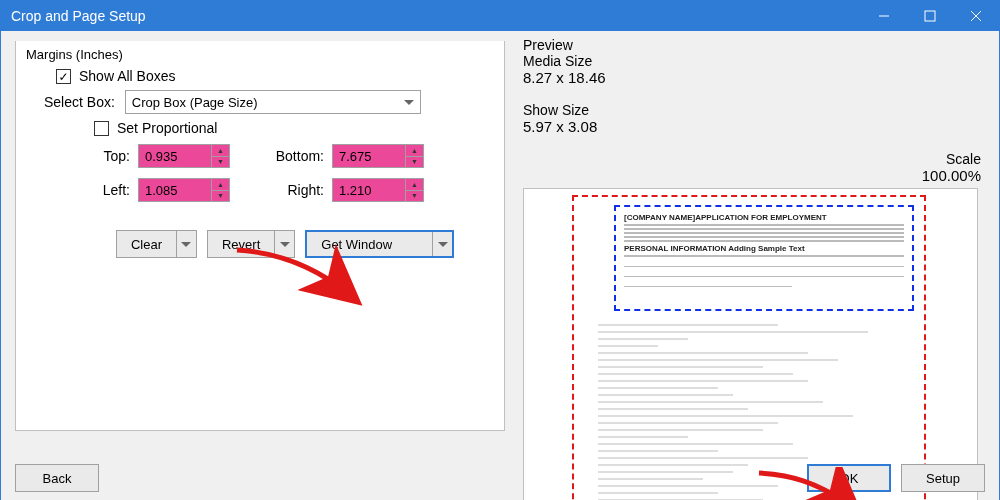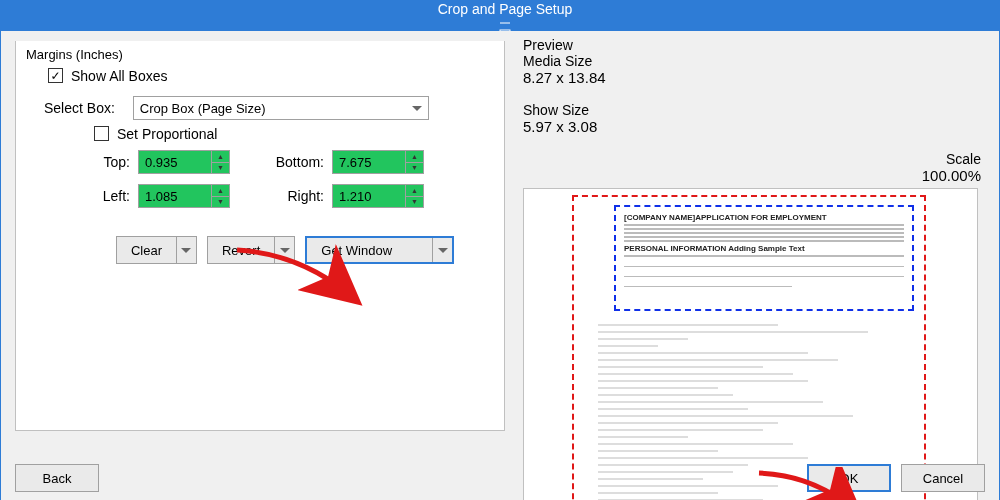--- a/index.html
+++ b/index.html
@@ -1,40 +1,40 @@
 <!DOCTYPE html>
 <html><head>
 <meta charset="utf-8">
 <style>
   * { box-sizing: border-box; margin: 0; padding: 0; font-family: "Segoe UI", Tahoma, sans-serif; }
   html, body { width: 1000px; height: 500px; overflow: hidden; background: #fff; }
   .window { width: 1000px; height: 500px; position: relative; border: 1px solid #2e7cd6; }
-  .titlebar { height: 30px; background: #2e7cd6; color: #fff; display: flex; align-items: center; font-size: 14px; padding-left: 10px; flex-direction: column; }
+  .titlebar { height: 30px; background: #2e7cd6; color: #fff; display: flex; align-items: center; font-size: 14px; padding-left: 10px; }
   .titlebar .spacer { flex: 1; }
   .titlebar .ctl { width: 46px; height: 30px; display: flex; align-items: center; justify-content: center; color: #fff; font-size: 12px; }
   .titlebar .ctl svg { stroke: #fff; }
   .client { position: relative; height: 469px; background: #f0f0f0; }
   .tabhost { position: absolute; left: 14px; top: 10px; width: 490px; height: 420px; }
   .tabrow { display: flex; align-items: flex-end; }
   .tab { padding: 5px 12px; border: 1px solid #c0c0c0; background: #f0f0f0; font-size: 13px; position: relative; }
   .tab.active { background: #fff; border-bottom: 1px solid #fff; }
   .tabfill { flex: 1; border-bottom: 1px solid #c0c0c0; }
   .page { border: 1px solid #c0c0c0; border-top: none; background: #fff; height: 390px; padding: 6px 10px; }
   .grpTitle { font-size: 13px; margin-bottom: 6px; }
-  .checkbox { display: flex; align-items: flex-start; gap: 8px; font-size: 14px; margin: 6px 0 6px 22px; }
+  .checkbox { display: flex; align-items: flex-end; gap: 8px; font-size: 14px; margin: 6px 0 6px 30px; }
   .checkbox .box { width: 15px; height: 15px; border: 1px solid #333; display: flex; align-items: center; justify-content: center; }
   .checkbox.checked .box::after { content: "✓"; font-size: 12px; line-height: 1; }
-  .rowSelect { display: flex; align-items: center; gap: 18px; margin: 12px 0 6px 18px; font-size: 14px; }
+  .rowSelect { display: flex; align-items: center; gap: 10px; margin: 6px 0 6px 18px; font-size: 14px; }
   .select { display: flex; align-items: center; justify-content: space-between; background: #fff; border: 1px solid #a0a0a0; height: 24px; width: 296px; padding: 0 6px; font-size: 13px; }
   .chev { width: 0; height: 0; border-left: 5px solid transparent; border-right: 5px solid transparent; border-top: 5px solid #666; }
   .margins { margin: 8px 0 12px 40px; }
   .mrow { display: flex; align-items: center; font-size: 14px; margin-bottom: 10px; }
   .mlabL { width: 64px; text-align: right; margin-right: 8px; }
   .mlabR { width: 64px; text-align: right; margin-right: 8px; margin-left: 30px; }
-  .spin { display: flex; align-items: center; border: 1px solid #a0a0a0; height: 24px; width: 92px; background: #22c55e; }
+  .spin { display: flex; align-items: center; border: 1px solid #a0a0a0; height: 24px; width: 92px; background: #ec4899; }
   .spin-val { flex: 1; padding: 0 6px; font-size: 13px; }
   .spin-btns { width: 18px; height: 100%; border-left: 1px solid #a0a0a0; display: flex; flex-direction: column; }
   .spin-btns span { flex: 1; display: flex; align-items: center; justify-content: center; font-size: 7px; color: #333; }
   .spin-btns span + span { border-top: 1px solid #a0a0a0; }
   .btnrow { display: flex; gap: 10px; margin: 28px 0 0 50px; justify-content: center; }
   .splitbtn { display: flex; height: 28px; border: 1px solid #a0a0a0; background: #eaeaea; align-items: center; }
   .splitbtn.hi { border: 2px solid #2e7cd6; }
   .splitbtn .main { padding: 0 14px; font-size: 13px; }
   .splitbtn .dd { width: 20px; height: 100%; border-left: 1px solid #a0a0a0; display: flex; align-items: center; justify-content: center; }
   .footerL { position: absolute; left: 14px; bottom: 8px; }
@@ -167,21 +167,21 @@
           </div>
         </div>
       </div>
     </div>
 
     <div class="right">
       <div class="infobar">
         <div class="ibcol c1">
           <span class="ibh">Preview</span>
           <span class="ibh">Media Size</span>
-          <span class="ibv">8.27 x 13.84</span>
+          <span class="ibv">8.27 x 18.46</span>
         </div>
         <div class="ibcol c2">
           <span class="ibh">&nbsp;</span>
           <span class="ibh">Show Size</span>
           <span class="ibv">5.97 x 3.08</span>
         </div>
         <div class="ibcol c3">
           <span class="ibh">&nbsp;</span>
           <span class="ibh">Scale</span>
           <span class="ibv">100.00%</span>
@@ -240,21 +240,21 @@
         <div class="pgbtn">▶</div>
         <div class="pgbtn">▶▮</div>
       </div>
     </div>
 
     <div class="footerL">
       <div class="btn">Back</div>
     </div>
     <div class="footerR">
       <div class="btn hi">OK</div>
-      <div class="btn">Cancel</div>
+      <div class="btn">Setup</div>
     </div>
 
     <svg class="arrow1" width="140" height="80">
       <defs>
           <marker id="ah1" markerWidth="12" markerHeight="12" refX="9" refY="6" orient="auto">
             <path d="M0,0 L12,6 L0,12 L3,6 Z" fill="#e01818"></path>
           </marker>
         </defs>
       <path d="M6,6 Q70,10 120,52" stroke="#e01818" stroke-width="5" fill="none" marker-end="url(#ah1)"></path>
     </svg>

